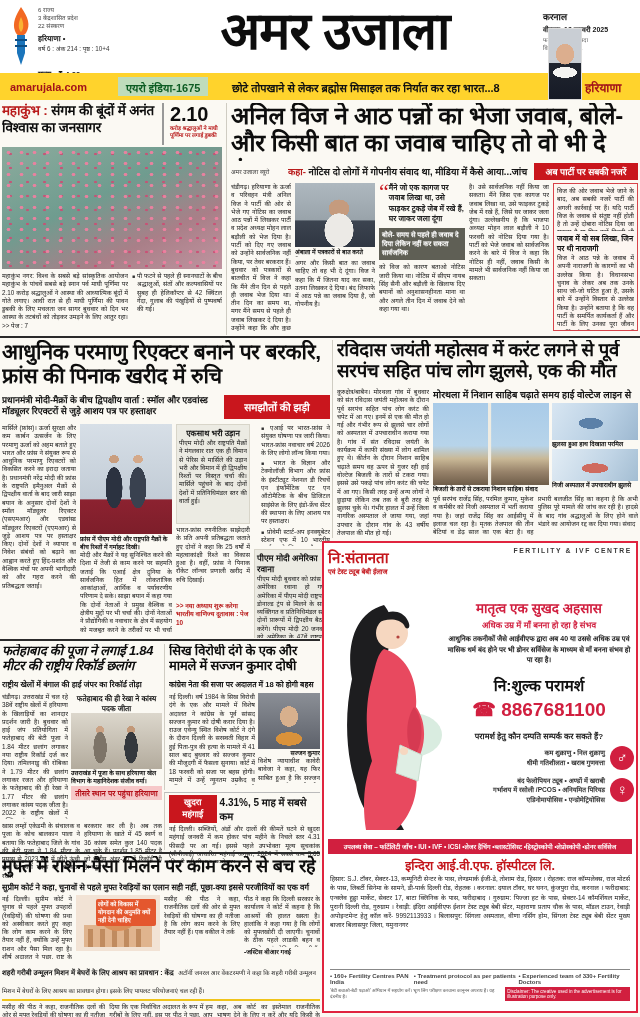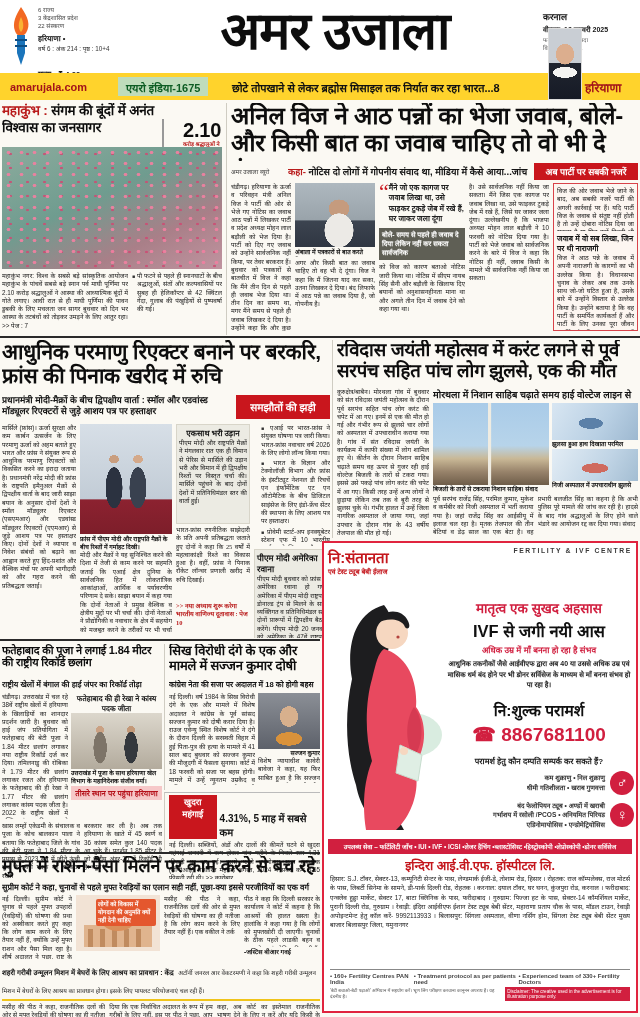--- a/index.html
+++ b/index.html
@@ -98,21 +98,21 @@
     <div class="abs b" style="left:585px;top:6px;font-size:12px;color:#a3131a;">हरियाणा</div>
   </div>
   <div class="abs ph ph-rajnath" style="left:548px;top:28px;width:34px;height:72px;z-index:5;border:1px solid #ddd;"></div>
 
   <div class="abs" style="left:2px;top:103px;width:220px;height:232px;">
     <div style="height:42px;position:relative;">
       <div class="hd" style="width:158px;font-size:13.5px;line-height:1.25;">
         <span class="red b">महाकुंभ :</span>
         <span>संगम की बूंदों में अनंत विश्वास का जनसागर</span>
       </div>
-      <div class="abs" style="left:160px;top:16px;width:60px;border-left:2px solid #999;padding-left:19px;height:42px;">
+      <div class="abs" style="left:160px;top:0;width:60px;border-left:2px solid #999;padding-left:6px;height:42px;">
         <div class="hd" style="font-size:20px;">2.10</div>
         <div class="red b" style="font-size:5.6px;line-height:1.2;">करोड़ श्रद्धालुओं ने माघी पूर्णिमा पर लगाई डुबकी</div>
       </div>
     </div>
     <div class="ph ph-kumbh" style="width:220px;height:122px;margin-top:2px;"></div>
     <div style="display:flex;gap:4px;margin-top:3px;">
       <div class="s" style="flex:1.4;height:58px;">महाकुंभ नगर: विश्व के सबसे बड़े सांस्कृतिक आयोजन महाकुंभ के पांचवें सबसे बड़े स्नान पर्व माघी पूर्णिमा पर 2.10 करोड़ श्रद्धालुओं ने आस्था की आध्यात्मिक बूंदों में गोते लगाए। आधी रात से ही माघी पूर्णिमा की पावन डुबकी के लिए मचलता जन सागर बुधवार को दिन भर आस्था के तटबंधों को तोड़कर उमड़ने के लिए आतुर रहा। &gt;&gt; पेज : 7</div>
       <div style="flex:1;height:58px;display:flex;">
         <span style="font-size:5px;color:#333;margin:1px 2px 0 0;">■</span>
         <div class="s" style="flex:1;height:58px;">पौ फटने से पहले ही स्नानघाटों के बीच श्रद्धालुओं, संतों और कल्पवासियों पर सुबह ही हेलिकॉप्टर से 42 क्विंटल गेंदा, गुलाब की पंखुड़ियों से पुष्पवर्षा की गई।</div>
@@ -153,30 +153,30 @@
       </div>
     </div>
   </div>
 
   <div class="abs rule-h" style="left:0;top:336px;width:640px;"></div>
 
   <div class="abs" style="left:2px;top:340px;width:328px;height:300px;">
     <div class="hd" style="font-size:21px;height:52px;">आधुनिक परमाणु रिएक्टर बनाने पर बरकरि, फ्रांस की पिनाक खरीद में रुचि</div>
     <div style="display:flex;gap:6px;align-items:flex-start;margin-top:3px;height:26px;">
       <div class="b" style="font-size:9px;line-height:1.25;flex:1;overflow:hidden;">प्रधानमंत्री मोदी-मैक्रों के बीच द्विपक्षीय वार्ता : स्मॉल और एडवांस्ड मॉड्यूलर रिएक्टरों से जुड़े आशय पत्र पर हस्ताक्षर</div>
-      <div class="chip" style="width:94px;font-size:10.5px;padding:5px 0;">समझौतों की झड़ी</div>
+      <div class="chip" style="width:106px;font-size:10.5px;padding:5px 0;">समझौतों की झड़ी</div>
     </div>
     <div style="display:flex;gap:4px;margin-top:3px;height:214px;">
       <div class="s" style="width:74px;height:214px;">मार्सिले (फ्रांस)। ऊर्जा सुरक्षा और कम कार्बन उत्सर्जन के लिए परमाणु ऊर्जा को अहम बताते हुए भारत और फ्रांस ने संयुक्त रूप से आधुनिक परमाणु रिएक्टरों को विकसित करने का इरादा जताया है। प्रधानमंत्री नरेंद्र मोदी की फ्रांस के राष्ट्रपति इमैनुअल मैक्रों से द्विपक्षीय वार्ता के बाद जारी साझा बयान के अनुसार दोनों देशों ने स्मॉल मॉड्यूलर रिएक्टर (एसएमआर) और एडवांस्ड मॉड्यूलर रिएक्टरों (एएमआर) से जुड़े आशय पत्र पर हस्ताक्षर किए। दोनों देशों ने व्यापार व निवेश संबंधों को बढ़ाने का आह्वान करते हुए हिंद-प्रशांत और वैश्विक मंचों पर अपनी भागीदारी को और गहरा करने की प्रतिबद्धता जताई।</div>
       <div style="width:92px;">
         <div class="ph ph-modi" style="width:92px;height:110px;"></div>
         <div class="cap" style="height:16px;margin-top:1px;">फ्रांस में पीएम मोदी और राष्ट्रपति मैक्रों के बीच रिश्तों में गर्माहट दिखी।</div>
         <div class="s" style="height:82px;">मोदी और मैक्रों ने यह सुनिश्चित करने की दिशा में तेजी से काम करने पर सहमति जताई कि एआई क्षेत्र दुनिया के सार्वजनिक हित में लोकतांत्रिक आकांक्षाओं, आर्थिक व पर्यावरणीय परिणाम दे सके। साझा बयान में कहा गया कि दोनों नेताओं ने प्रमुख वैश्विक व क्षेत्रीय मुद्दों पर भी चर्चा की। दोनों नेताओं ने प्रौद्योगिकी व नवाचार के क्षेत्र में सहयोग को मजबूत करने के तरीकों पर भी चर्चा की।</div>
       </div>
-      <div style="width:74px;font-family:Liberation Serif, serif;">
+      <div style="width:74px;">
         <div class="boxgray" style="height:94px;">
           <div class="b" style="font-size:8px;text-align:center;margin-bottom:1px;">एकसाथ भरी उड़ान</div>
           <div class="s" style="height:78px;">पीएम मोदी और राष्ट्रपति मैक्रों ने मंगलवार रात एक ही विमान से पेरिस से मार्सिले की उड़ान भरी और विमान में ही द्विपक्षीय रिश्तों पर विस्तृत चर्चा की। मार्सिले पहुंचने के बाद दोनों देशों में प्रतिनिधिमंडल स्तर की वार्ता हुई।</div>
         </div>
         <div class="s" style="height:74px;margin-top:2px;">भारत-फ्रांस रणनीतिक साझेदारी के प्रति अपनी प्रतिबद्धता जताते हुए दोनों ने कहा कि 25 वर्षों में महत्वाकांक्षी रिश्ते का विकास हुआ है। वहीं, फ्रांस ने पिनाक रॉकेट लॉन्चर प्रणाली खरीद में रुचि दिखाई।</div>
         <div class="b red" style="font-size:6.4px;line-height:1.3;margin-top:2px;">&gt;&gt; नया अध्याय शुरू करेगा भारतीय वाणिज्य दूतावास : पेज 10</div>
       </div>
       <div style="flex:1;overflow:hidden;">
         <ul class="bul s" style="height:122px;">
           <li>एआई पर भारत-फ्रांस ने संयुक्त घोषणा पत्र जारी किया। भारत-फ्रांस नवाचार वर्ष 2026 के लिए लोगो लॉन्च किया गया।</li>
@@ -237,21 +237,20 @@
         <path d="M52 28 C54 14 76 12 82 26 C86 34 80 36 78 30 C72 22 58 24 52 28 Z" fill="#1d1d1f"></path>
         <circle cx="72" cy="42" r="1.6" fill="#b3423d"></circle>
         <path d="M58 54 C80 60 92 84 90 112 C102 128 100 156 88 170 C96 196 84 222 70 235 L40 235 C36 210 38 186 46 166 C38 138 40 104 46 84 C50 68 52 58 58 54 Z" fill="#e8495f"></path>
         <path d="M88 112 C98 124 98 148 88 162 C80 152 78 126 88 112 Z" fill="#d63a52"></path>
         <path d="M74 150 l22 10 l-4 26 l-22 -8 Z" fill="#dfeee4" stroke="#c6dccd"></path>
         <circle cx="78" cy="156" r="4" fill="#f6d7c0"></circle>
       </svg>
     </span>
     <div class="abs" style="left:120px;top:56px;width:190px;text-align:center;">
       <div class="b" style="font-size:13.5px;color:#d11f3f;">मातृत्व एक सुखद अहसास</div>
-      <div class="b" style="font-size:16.5px;color:#101010;margin-top:2px;">IVF से जगी नयी आस</div>
       <div class="b" style="font-size:8.4px;color:#d11f3f;margin-top:2px;">अधिक उम्र में माँ बनना हो रहा है संभव</div>
       <div class="b" style="font-size:7px;line-height:1.5;color:#222;margin-top:4px;text-align:center;">आधुनिक तकनीकों जैसे आईवीएफ द्वारा अब 40 या उससे अधिक उम्र एवं मासिक धर्म बंद होने पर भी डोनर सर्विसेज के माध्यम से माँ बनना संभव हो पा रहा है।</div>
       <div class="b" style="font-size:15.5px;color:#101010;margin-top:8px;">नि:शुल्क परामर्श</div>
       <div class="b" style="font-size:19px;color:#d11f3f;margin-top:2px;">
         <span>☎</span>
         <span>8867681100</span>
       </div>
       <div class="b" style="font-size:8px;color:#222;margin-top:9px;">परामर्श हेतु कौन दम्पति सम्पर्क कर सकते हैं?</div>
       <div style="display:flex;justify-content:flex-end;align-items:center;gap:5px;margin-top:5px;">
         <div style="font-size:6.6px;font-weight:bold;color:#333;text-align:right;line-height:1.5;">
@@ -279,21 +278,21 @@
     </div>
     <div class="abs" style="left:6px;top:444px;width:300px;display:flex;gap:6px;">
       <div style="font-size:4.6px;color:#555;flex:1.4;">'बेटी बचाओ-बेटी पढ़ाओ' अभियान में सहयोग करें। भ्रूण लिंग परीक्षण करवाना कानूनन अपराध है। यह दंडनीय है।</div>
       <div style="font-size:4.6px;color:#fff;background:#d11f3f;padding:2px;flex:1;">Disclaimer: The creative used in the advertisement is for illustration purpose only.</div>
     </div>
   </div>
 
   <div class="abs rule-h" style="left:0;top:639px;width:320px;"></div>
 
   <div class="abs" style="left:2px;top:644px;width:160px;height:262px;">
-    <div class="hd" style="font-size:11px;height:34px;">फतेहाबाद की पूजा ने लगाई 1.84 मीटर की राष्ट्रीय रिकॉर्ड छलांग</div>
+    <div class="hd" style="font-size:13px;height:34px;font-style:italic;">फतेहाबाद की पूजा ने लगाई 1.84 मीटर की राष्ट्रीय रिकॉर्ड छलांग</div>
     <div class="b" style="font-size:7.8px;height:12px;overflow:hidden;margin-top:1px;">राष्ट्रीय खेलों में बंगाल की हाई जंपर का रिकॉर्ड तोड़ा</div>
     <div style="display:flex;gap:3px;margin-top:2px;height:126px;">
       <div class="s" style="width:66px;height:126px;">
         <span>चंडीगढ़। उत्तराखंड में चल रहे 38वें राष्ट्रीय खेलों में हरियाणा के खिलाड़ियों का शानदार प्रदर्शन जारी है। बुधवार को हाई जंप प्रतियोगिता में फतेहाबाद की बेटी पूजा ने 1.84 मीटर छलांग लगाकर नया राष्ट्रीय रिकॉर्ड दर्ज कर दिया।</span>
         <span>तमिलनाडु की रोबिका ने 1.79 मीटर की छलांग लगाकर रजत और हरियाणा के फतेहाबाद की ही रेखा ने 1.77 मीटर की छलांग लगाकर कांस्य पदक जीता है। 2022 के राष्ट्रीय खेलों में पश्चिम बंगाल की रूपना ने 1.83 मीटर का रिकॉर्ड बनाया था।</span>
       </div>
       <div style="flex:1;">
         <div class="b" style="font-size:7.4px;text-align:center;height:20px;overflow:hidden;">फतेहाबाद की ही रेखा ने कांस्य पदक जीता</div>
         <div class="ph ph-pooja" style="width:100%;height:56px;"></div>
         <div class="cap" style="height:15px;">उत्तराखंड में पूजा के साथ हरियाणा खेल विभाग के महानिदेशक संजीव वर्मा।</div>
@@ -315,21 +314,21 @@
         <div class="ph ph-sajjan" style="width:62px;height:56px;"></div>
         <div class="cap" style="height:8px;text-align:right;">सज्जन कुमार</div>
         <div class="s" style="height:26px;">विशेष न्यायाधीश कावेरी बावेजा ने कहा, यह फिर साबित हुआ है कि सज्जन कुमार उस गैरकानूनी भीड़ का हिस्सा थे, जो देश बंटवारे व पिता-पुत्र की हत्या में शामिल थी। उन्होंने कहा कि शिकायतकर्ता महिला, जो अपने पति व बेटे की नृशंस हत्या की चश्मदीद है, वह उस व्यक्ति का चेहरा कभी नहीं भूल सकती, जिसने भीड़ को उकसाया और इसके बाद हत्या व लूट को अंजाम दिया गया। जज ने कहा कि महिला के बयान से भी कुमार की अदालत में भूमिका साबित हुई। ब्यूरो</div>
       </div>
     </div>
   </div>
 
   <div class="abs vline" style="left:164px;top:792px;width:156px;height:58px;padding-left:4px;border-top:1px solid #bbb;">
     <div style="display:flex;gap:3px;margin-top:2px;">
       <span class="chip" style="font-size:8.6px;padding:1px 4px;">खुदरा महंगाई</span>
-      <span class="b" style="font-size:10px;margin-top:16px;">4.31%, 5 माह में सबसे कम</span>
+      <span class="b" style="font-size:10px;">4.31%, 5 माह में सबसे कम</span>
     </div>
     <div class="s" style="height:38px;margin-top:2px;">नई दिल्ली। सब्जियों, अंडों और दालों की कीमतें घटने से खुदरा महंगाई जनवरी में कम होकर पांच महीने के निचले स्तर 4.31 फीसदी पर आ गई। इससे पहले उपभोक्ता मूल्य सूचकांक (सीपीआई) आधारित महंगाई अगस्त, 2024 में सबसे कम 3.65 फीसदी रही थी। &gt;&gt; कारोबार</div>
   </div>
 
   <div class="abs rule-h" style="left:0;top:852px;width:320px;"></div>
 
   <div class="abs" style="left:2px;top:856px;width:318px;height:158px;">
     <div class="hd" style="font-size:18px;height:24px;white-space:nowrap;">मुफ्त में राशन-पैसा मिलने पर काम करने से बच रहे लोग</div>
     <div class="b" style="font-size:8px;height:12px;overflow:hidden;margin-top:1px;">सुप्रीम कोर्ट ने कहा, चुनावों से पहले मुफ्त रेवड़ियों का एलान सही नहीं, पूछा-क्या इससे परजीवियों का एक वर्ग नहीं बना रहे</div>
     <div style="display:flex;gap:4px;margin-top:2px;height:64px;">

